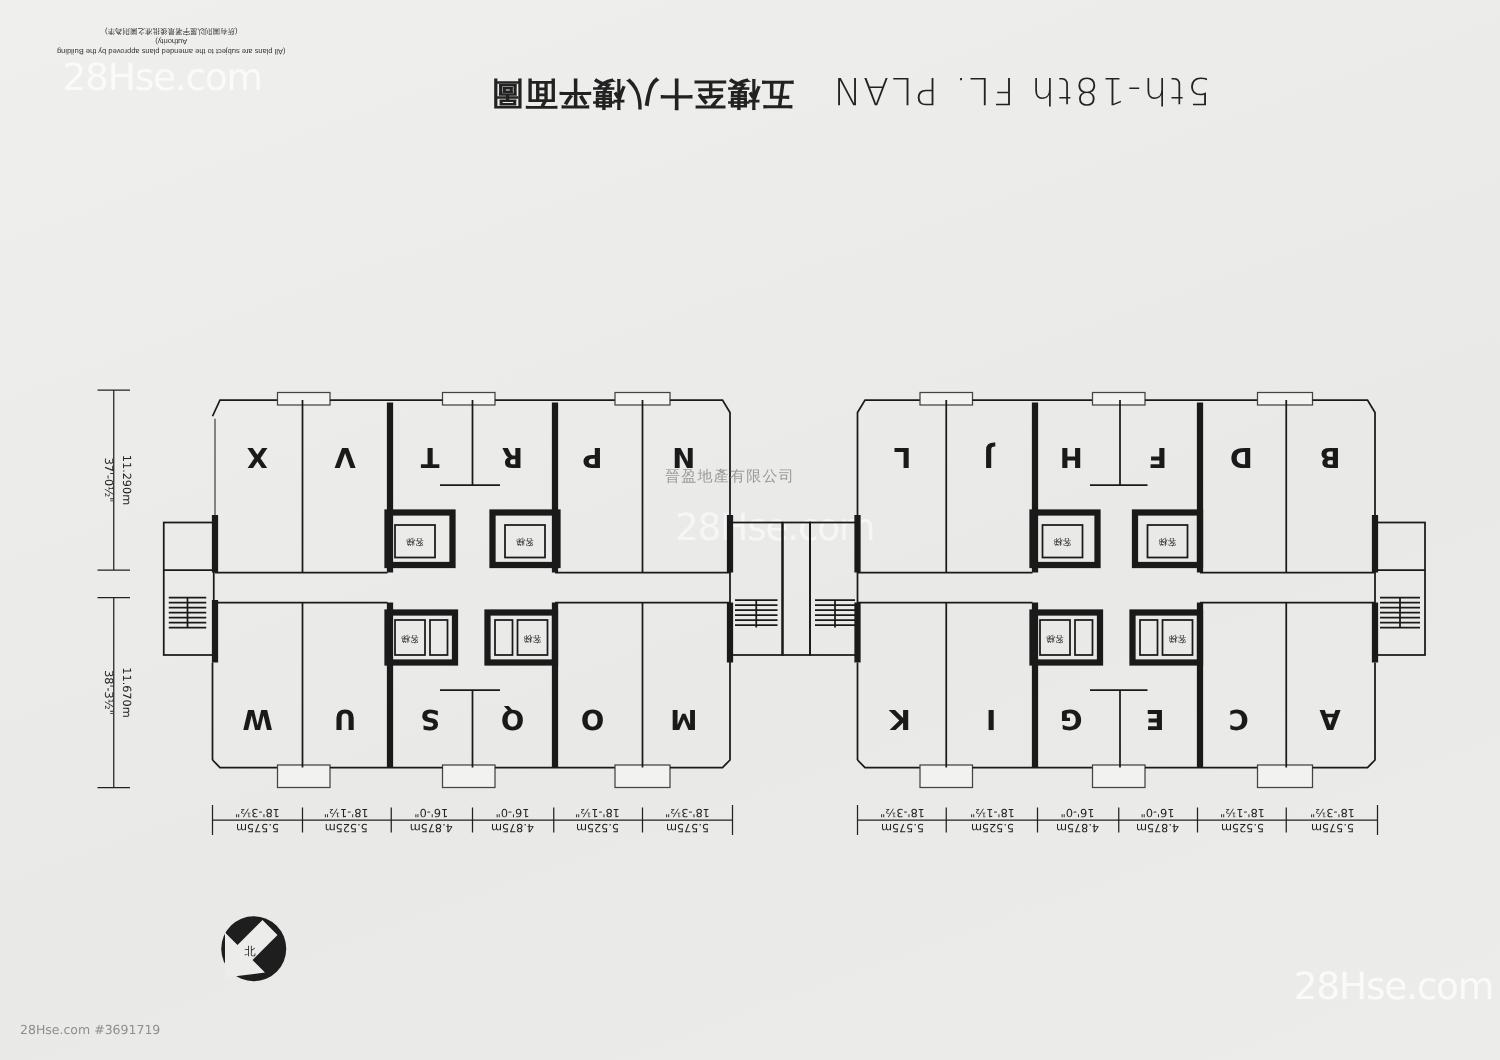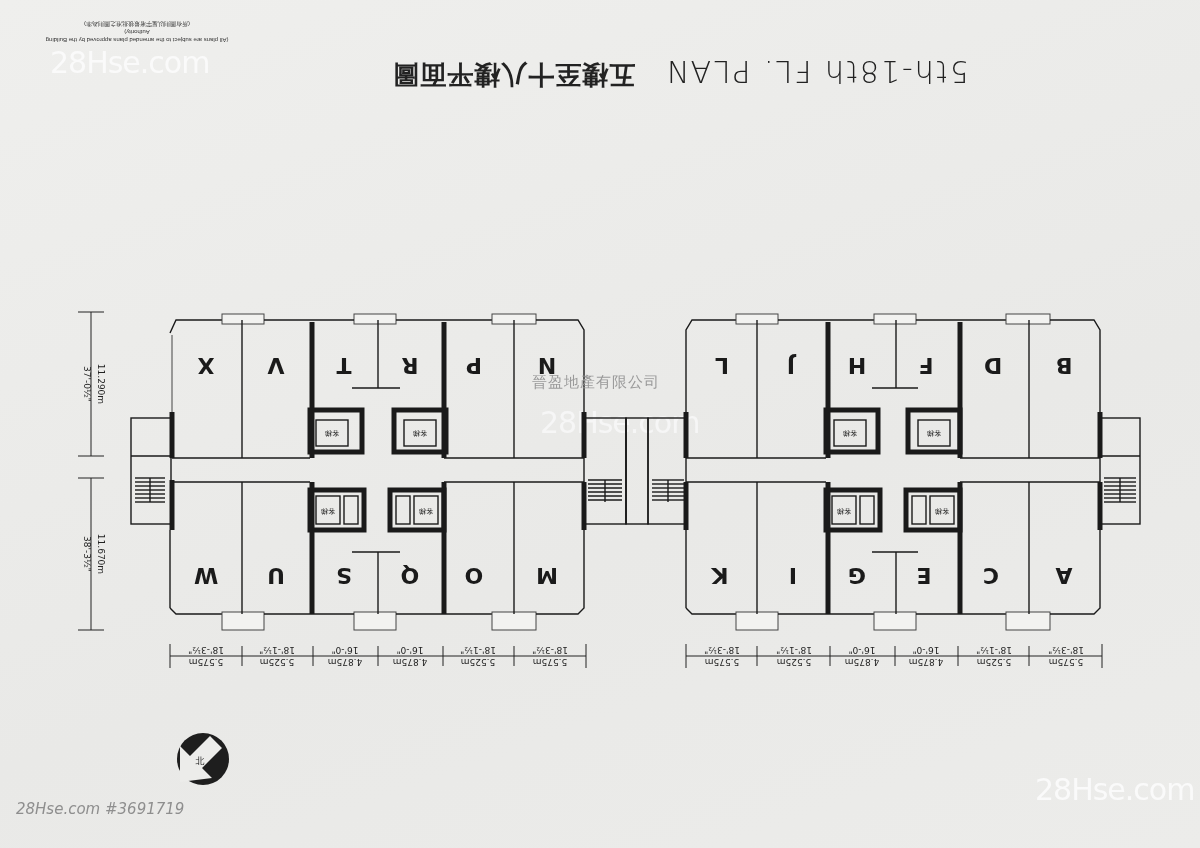--- a/index.html
+++ b/index.html
@@ -1,21 +1,21 @@
 <!DOCTYPE html>
 <html><head>
 <meta charset="utf-8">
 <style>
   html,body{margin:0;padding:0;}
   body{width:1200px;height:848px;background:#ececea;position:relative;overflow:hidden;font-family:"Liberation Sans",sans-serif;}
   .paper{position:absolute;left:0;top:0;width:1200px;height:848px;background:linear-gradient(160deg,#efefed 0%,#e9e9e7 60%,#ececea 100%);}
   svg{position:absolute;left:0;top:0;}
   .wm-big{position:absolute;font-family:"DejaVu Sans",sans-serif;font-weight:normal;color:#fafafa;letter-spacing:-1px;}
-  .wm-small{position:absolute;left:16px;top:800px;font-family:"DejaVu Sans",sans-serif;font-size:15px;color:#8e8e8e;font-style:italic;}
-  .company{position:absolute;left:532px;top:373px;font-family:"DejaVu Sans",sans-serif;font-size:15px;color:#9a9a9a;letter-spacing:1px;}
+  .wm-small{position:absolute;left:16px;top:819px;font-family:"DejaVu Sans",sans-serif;font-size:10px;color:#8e8e8e;}
+  .company{position:absolute;left:532px;top:373px;font-family:"DejaVu Sans",sans-serif;font-size:12px;color:#9a9a9a;letter-spacing:1px;}
   .title-en{position:absolute;left:664px;top:54px;font-family:"DejaVu Sans",sans-serif;font-size:30px;font-weight:300;color:#222;transform:rotate(180deg);transform-origin:center;letter-spacing:2px;}
   .title-zh{position:absolute;left:392px;top:57px;font-family:"DejaVu Serif",serif;font-size:26px;font-weight:bold;color:#222;transform:rotate(180deg);letter-spacing:1px;}
   .note{position:absolute;left:42px;top:20px;font-size:6px;color:#333;transform:rotate(180deg);text-align:center;width:190px;line-height:8px;}
 </style>
 </head>
 <body>
 
 <div class="paper"></div>
 
 <div class="note">

